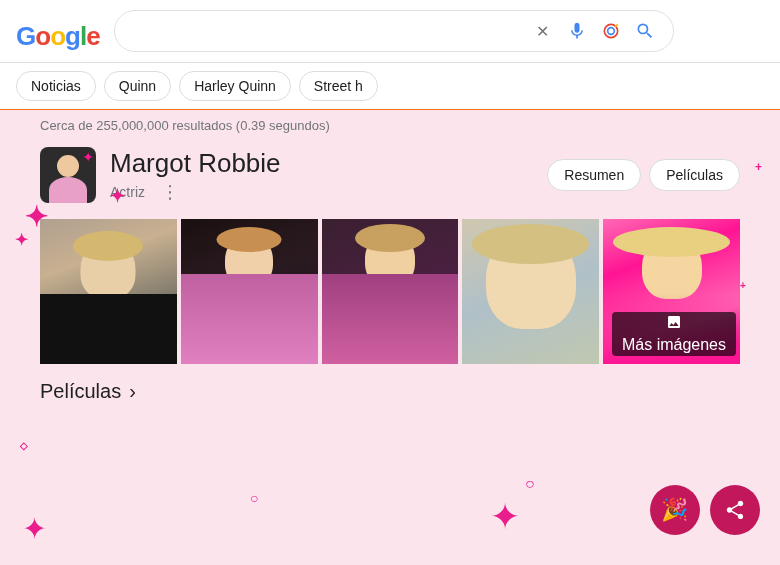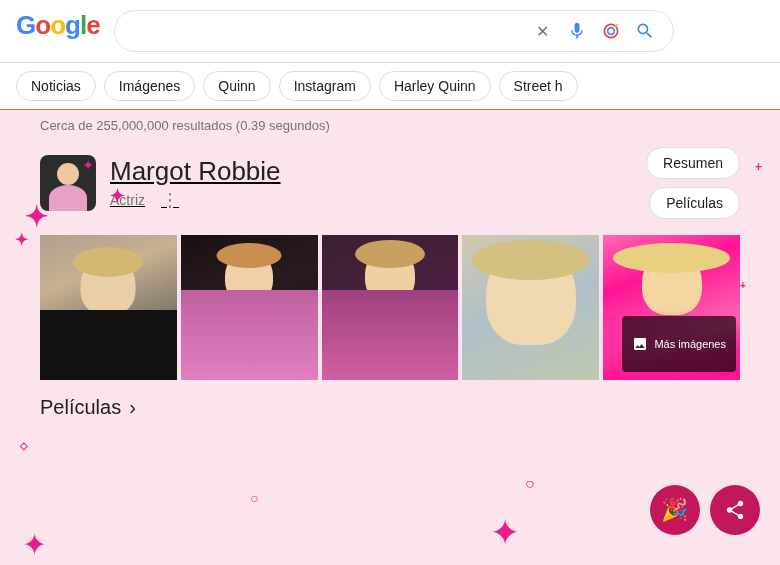--- a/index.html
+++ b/index.html
@@ -10,21 +10,21 @@
       font-family: Arial, sans-serif;
       overflow: hidden;
       position: relative;
     }
 
     
     .header {
       background: white;
       padding: 10px 16px;
       display: flex;
-      align-items: flex-start;
+      align-items: flex-end;
       gap: 14px;
       border-bottom: 1px solid #e0e0e0;
     }
 
     .google-logo {
       font-size: 26px;
       font-weight: bold;
       color: #4285f4;
       letter-spacing: -1px;
     }
@@ -91,21 +91,21 @@
     }
 
     
     .knowledge-panel {
       padding: 6px 40px 6px 40px;
       display: flex;
       align-items: center;
       gap: 14px;
       background: #fce4ec;
     }
-    .kp-info { flex: 1; text-decoration: underline; }
+    .kp-info { flex: 1; }
     .kp-name {
       font-size: 26px;
       font-weight: 400;
       color: #202124;
     }
     .kp-sub {
       font-size: 14px;
       color: #70757a;
       display: flex;
       align-items: center;
@@ -114,21 +114,20 @@
     }
     .kp-more-icon {
       cursor: pointer;
       color: #70757a;
       font-size: 18px;
     }
     .kp-tabs {
       display: flex;
       gap: 8px;
       align-items: flex-end;
-      flex-direction: column;
     }
     .kp-tab {
       padding: 7px 16px;
       border: 1px solid #dadce0;
       border-radius: 20px;
       font-size: 14px;
       cursor: pointer;
       background: white;
       color: #202124;
     }
@@ -160,26 +159,27 @@
     .gallery-img:nth-child(3) .gallery-img-inner { background: linear-gradient(160deg, #c97bb0 0%, #e8a0c8 50%, #c97bb0 100%); }
     .gallery-img:nth-child(4) .gallery-img-inner { background: linear-gradient(160deg, #d4c090 0%, #b8c4d0 50%, #d4c8a0 100%); }
     .gallery-img:nth-child(5) .gallery-img-inner { background: linear-gradient(160deg, #ff69b4 0%, #ff1493 30%, #ff69b4 70%, #888 100%); }
 
     .more-images-badge {
       position: absolute;
       bottom: 18px;
       right: 44px;
       background: rgba(0,0,0,0.65);
       color: white;
-      font-size: 11px;
-      padding: 20px 10px;
+      font-size: 16px;
+      padding: 2px 10px;
       border-radius: 4px;
       display: flex;
       align-items: center;
       gap: 6px;
+      flex-direction: column;
     }
 
     
     .peliculas-section {
       padding: 6px 40px;
       display: flex;
       align-items: center;
       gap: 8px;
     }
     .peliculas-label {
@@ -308,23 +308,21 @@
         <svg width="20" height="20" viewBox="0 0 24 24">
           <path d="M15.5 14h-.79l-.28-.27A6.471 6.471 0 0 0 16 9.5 6.5 6.5 0 1 0 9.5 16c1.61 0 3.09-.59 4.23-1.57l.27.28v.79l5 4.99L20.49 19l-4.99-5zm-6 0C7.01 14 5 11.99 5 9.5S7.01 5 9.5 5 14 7.01 14 9.5 11.99 14 9.5 14z" fill="#4285f4"></path>
         </svg>
       </button>
     </div>
   </div>
 </div>
 
 <div class="tabs">
   <button class="tab-pill">Noticias</button>
-  <button class="tab-pill">Imágenes</button>
   <button class="tab-pill">Quinn</button>
-  <button class="tab-pill">Instagram</button>
   <button class="tab-pill">Harley Quinn</button>
   <button class="tab-pill">Street h</button>
 </div>
 
 <div class="results-count">
   <span>Cerca de 255,000,000 resultados (0.39 segundos)</span>
 </div>
 
 <div class="knowledge-panel">
 

